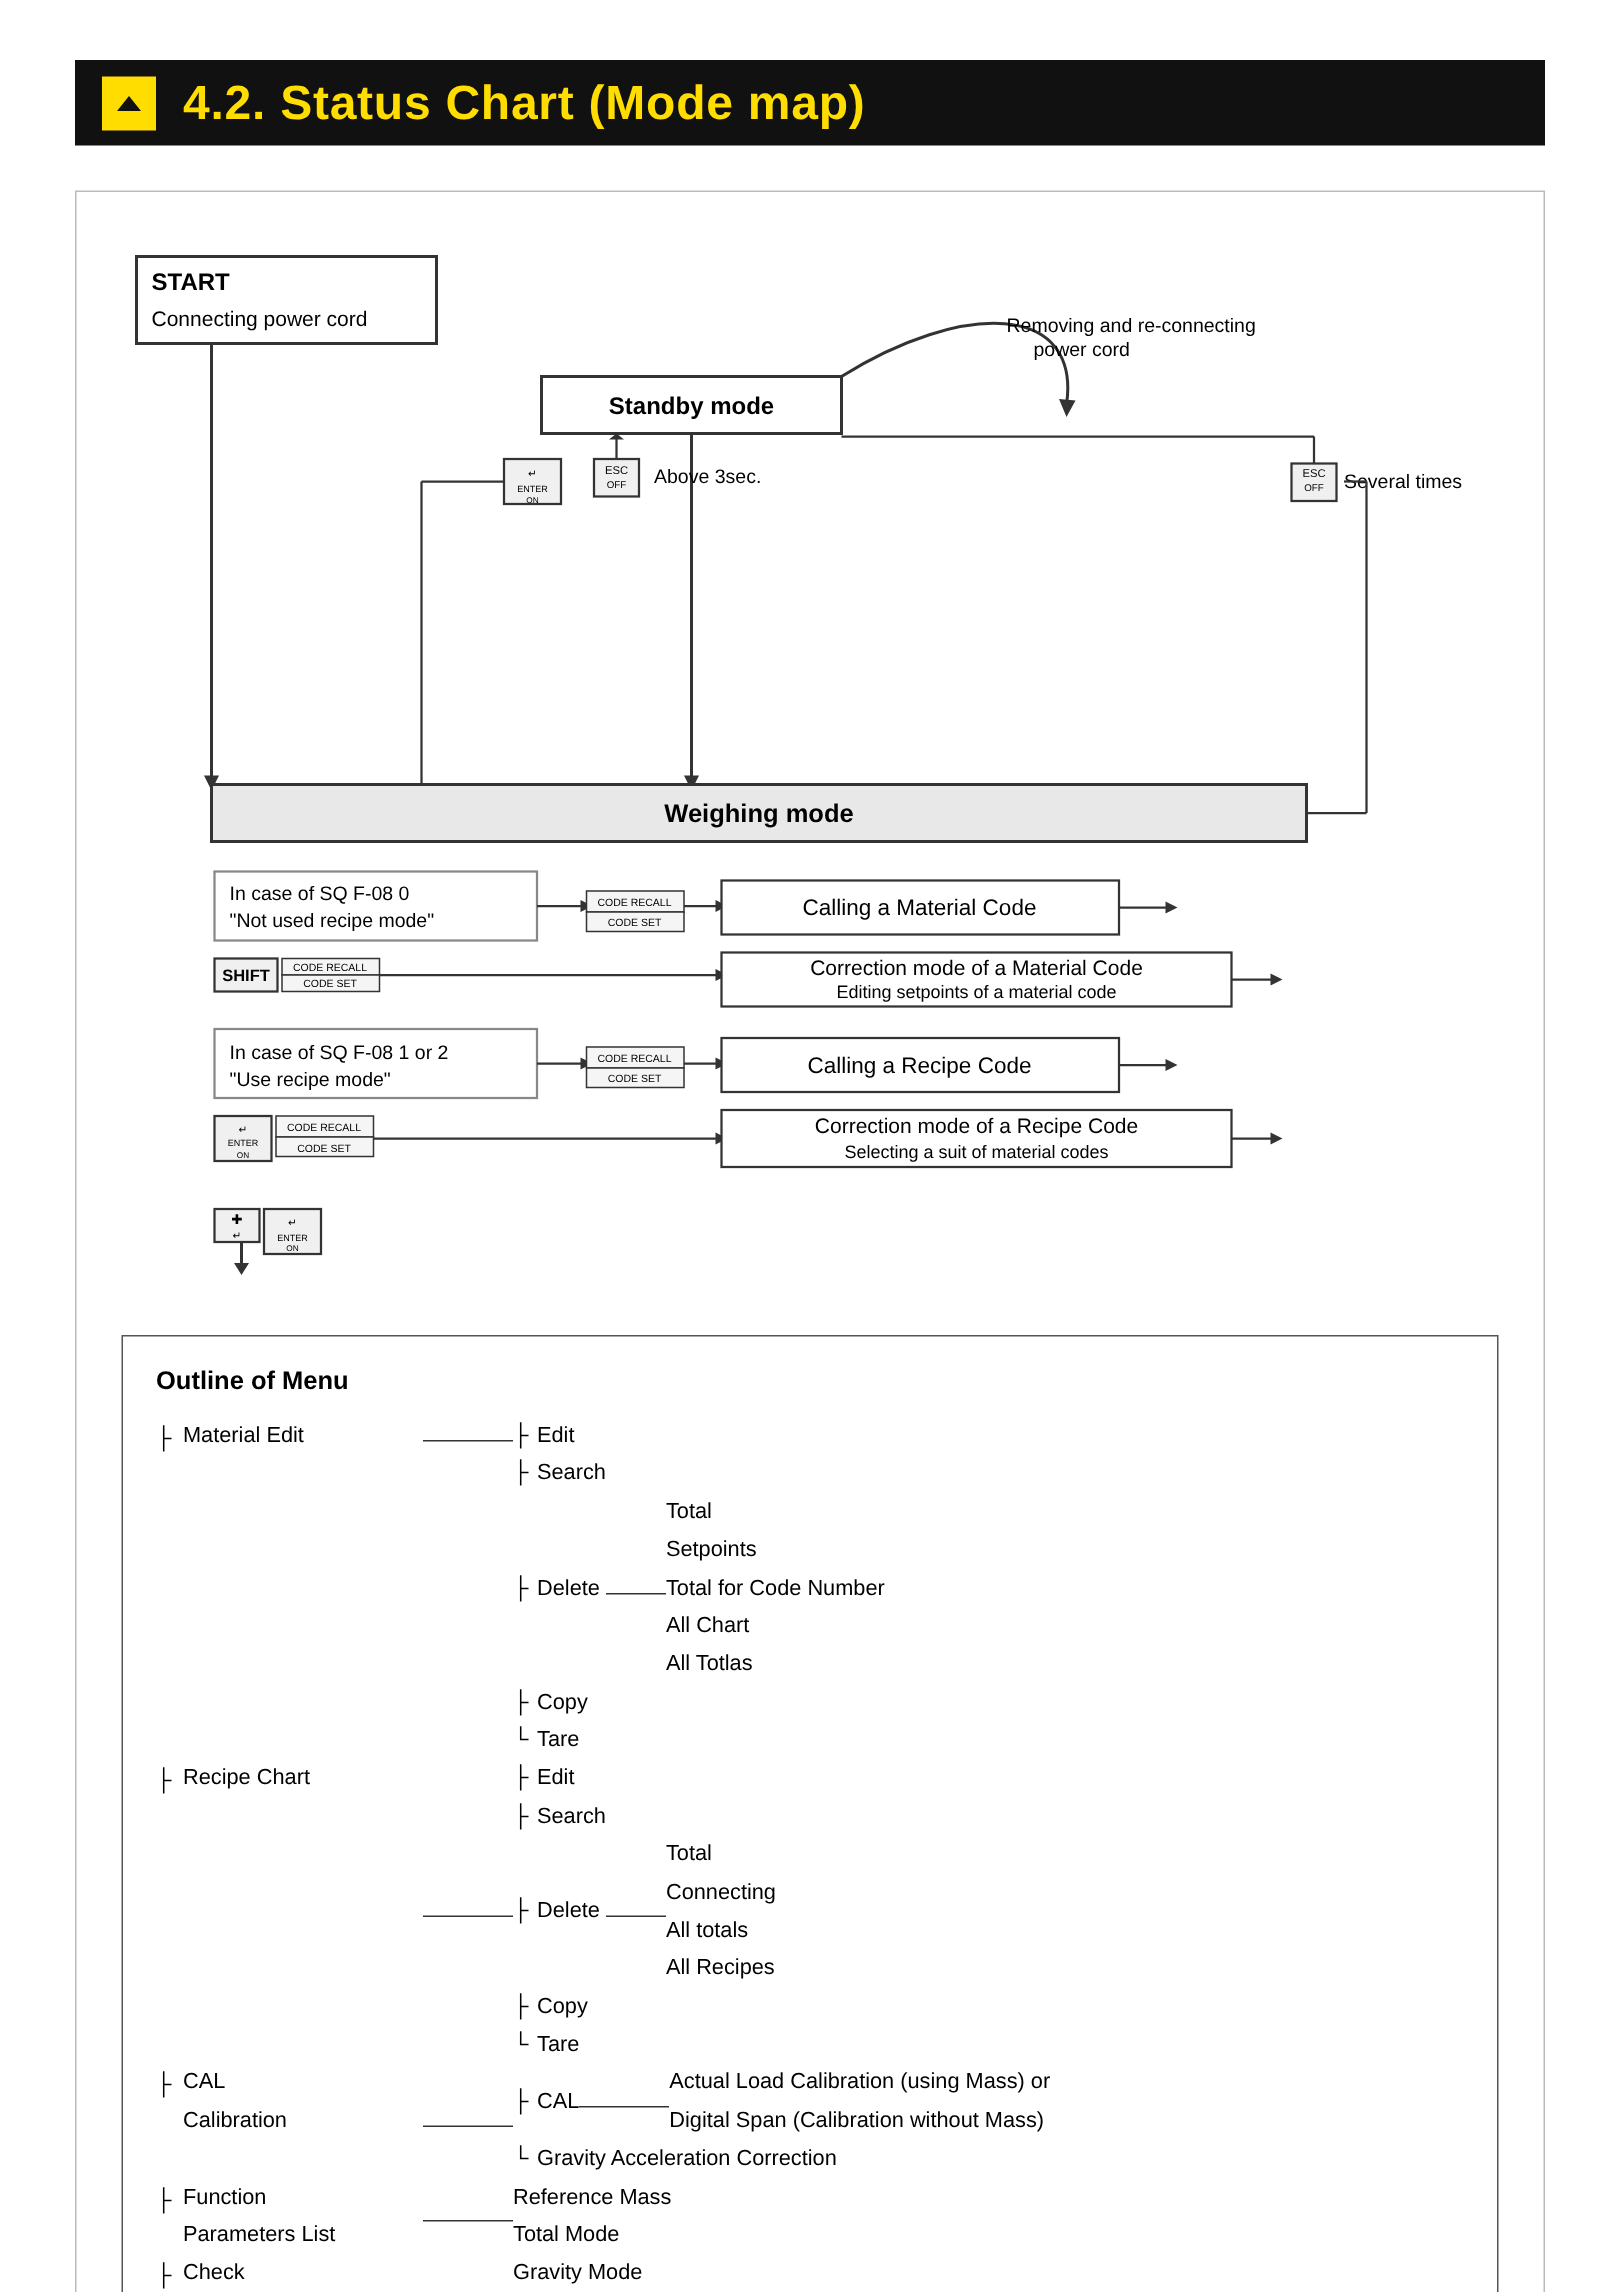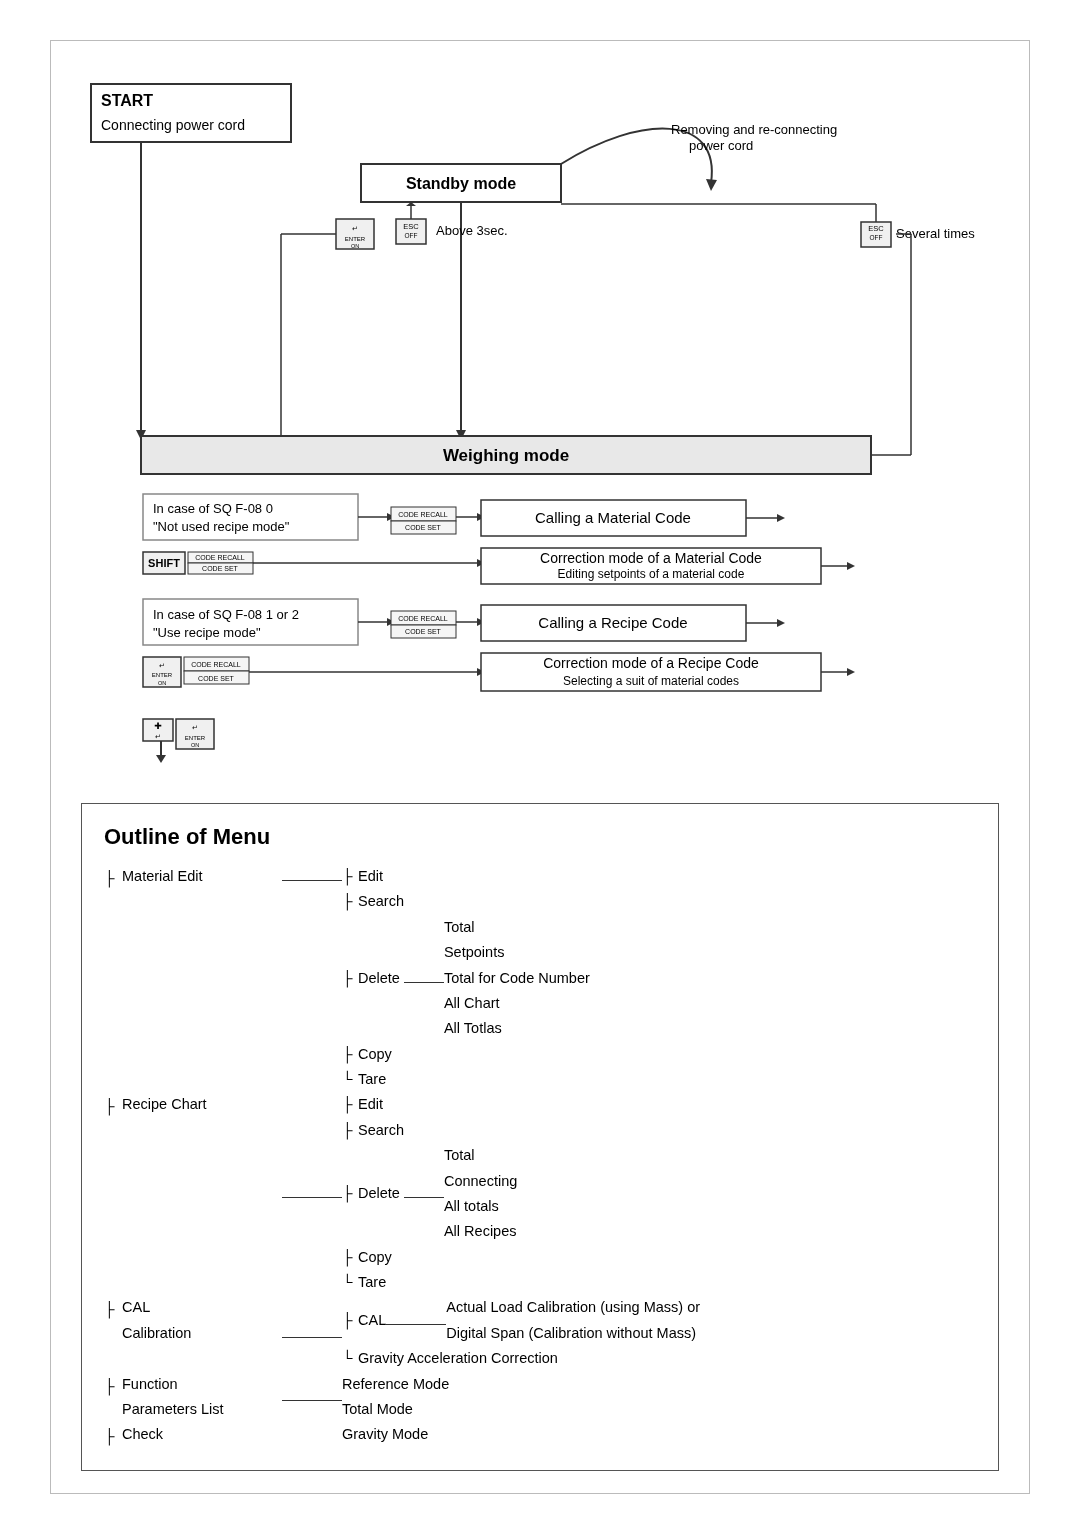--- a/index.html
+++ b/index.html
@@ -55,37 +55,46 @@
       position: relative;
     }
 
     
     .outline-section {
       border: 1.5px solid #555;
       padding: 20px 22px 20px 22px;
       margin-top: 14px;
     }
     .outline-title {
-      font-size: 22px;
+      font-size: 17px;
       font-weight: bold;
       margin-bottom: 14px;
     }
 
     .full-flow-svg {
       width: 980px;
       height: 520px;
       display: block;
       margin: 0 auto;
     }
   </style>
 </head>
 <body>
 
 <div class="page">
 
+  <div class="header-bar">
+    <div class="header-icon">
+      <svg viewBox="0 0 22 22" fill="#111">
+        <rect x="1" y="4" width="20" height="14" rx="1" fill="#ffdd00"></rect>
+        <polygon points="11,6 3,16 19,16" fill="#111"></polygon>
+      </svg>
+    </div>
+    <div class="header-title">4.2.  Status Chart (Mode map)</div>
+  </div>
 
   <div class="diagram-area">
 
     <svg class="full-flow-svg" viewBox="0 0 980 510" xmlns="http://www.w3.org/2000/svg">
 
       <rect x="10" y="10" width="200" height="58" fill="white" stroke="#333" stroke-width="2"></rect>
       <text x="20" y="32" font-size="16" font-weight="bold" font-family="Arial">START</text>
       <text x="20" y="56" font-size="14" font-family="Arial">Connecting power cord</text>
 
       <line x1="60" y1="68" x2="60" y2="360" stroke="#333" stroke-width="2"></line>
@@ -323,21 +332,21 @@
               </tr>
             </tbody>
                 </table>
           </td>
         </tr>
         <tr>
           <td style="vertical-align:top;padding-top:2px;">├</td>
           <td style="vertical-align:top;white-space:nowrap;">Function<br>Parameters List</td>
           <td><span style="display:inline-block;width:60px;border-top:1.5px solid #333;margin-top:11px;"></span></td>
           <td style="vertical-align:top;">
-            <div>Reference Mode</div>
+            <div>Reference Mass</div>
             <div>Total Mode</div>
           </td>
         </tr>
         <tr>
           <td style="vertical-align:top;padding-top:2px;">├</td>
           <td style="vertical-align:top;">Check</td>
           <td></td>
           <td style="vertical-align:top;">
             <div>Gravity Mode</div>
 

